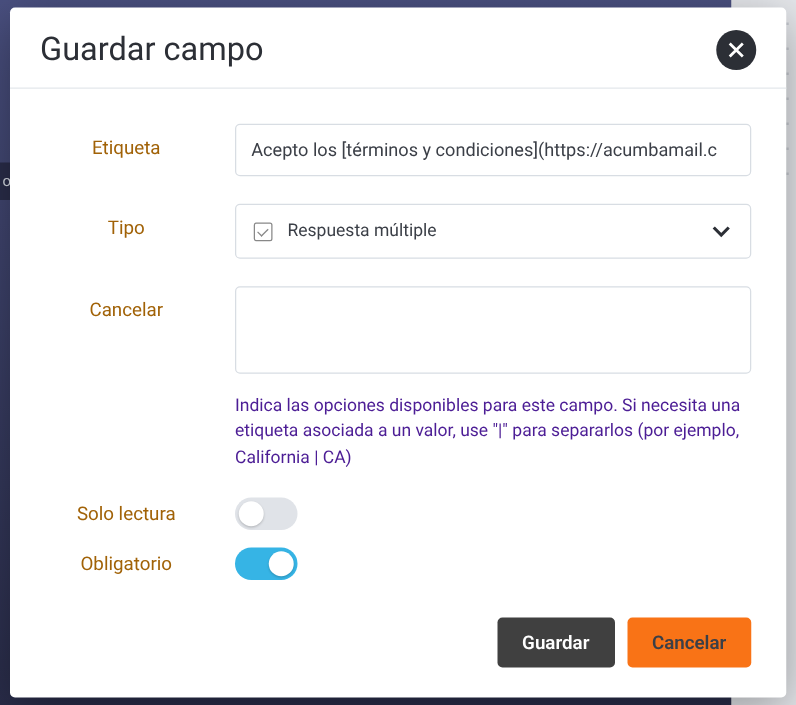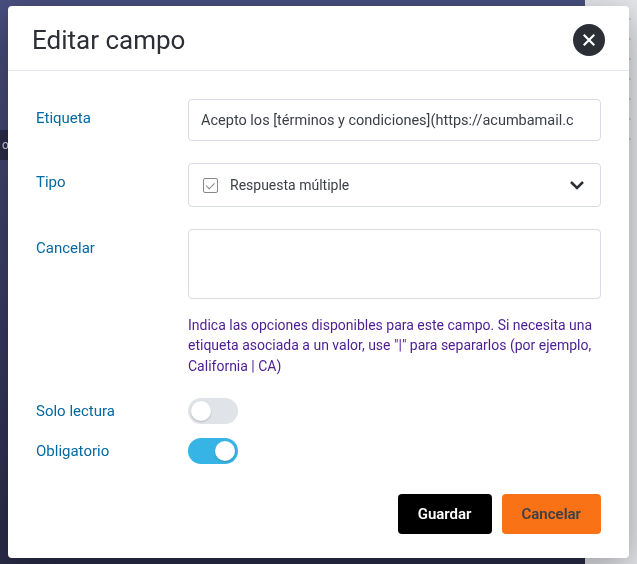--- a/index.html
+++ b/index.html
@@ -75,25 +75,25 @@
     flex: 1;
   }
   .form-row {
     display: flex;
     align-items: flex-start;
     margin-bottom: 22px;
   }
   .form-row.tight { margin-bottom: 14px; }
   .form-label {
     width: 152px;
-    text-align: left;
+    text-align: center;
     padding-right: 22px;
     padding-top: 10px;
     font-size: 15px;
-    color: #0369a1;
+    color: #a16207;
   }
   .form-label.top0 { padding-top: 4px; }
   .form-control {
     flex: 1;
   }
   .text-input {
     width: 100%;
     height: 42px;
     border: 1px solid #d8dde3;
     border-radius: 4px;
@@ -191,21 +191,21 @@
     height: 40px;
     padding: 0 20px;
     border-radius: 4px;
     font-size: 15px;
     font-weight: 600;
     border: none;
     cursor: pointer;
     font-family: inherit;
   }
   .btn-primary {
-    background: #000000;
+    background: #404040;
     color: #fff;
   }
   .btn-secondary {
     background: #f97316;
     color: #3b3f47;
   }
 </style>
 </head>
 <body>
 
@@ -217,21 +217,21 @@
       <div></div>
       <div></div>
       <div></div>
       <div></div>
       <div></div>
   </div>
 </div>
 
 <div class="modal">
   <div class="modal-header">
-    <h1 class="modal-title">Editar campo</h1>
+    <h1 class="modal-title">Guardar campo</h1>
     <div class="close-btn">
       <svg viewBox="0 0 16 16">
           <path d="M2 2 L14 14 M14 2 L2 14"></path>
         </svg>
     </div>
   </div>
 
   <div class="modal-body">
 
     <div class="form-row">

